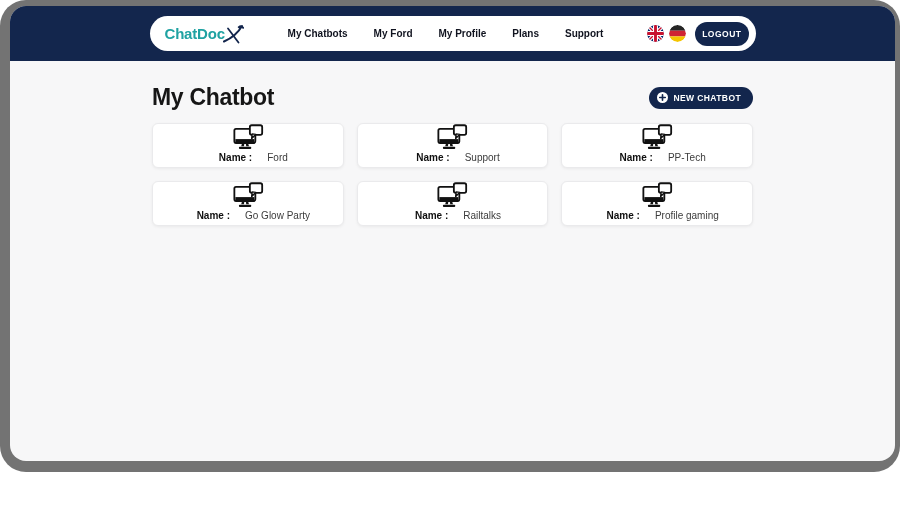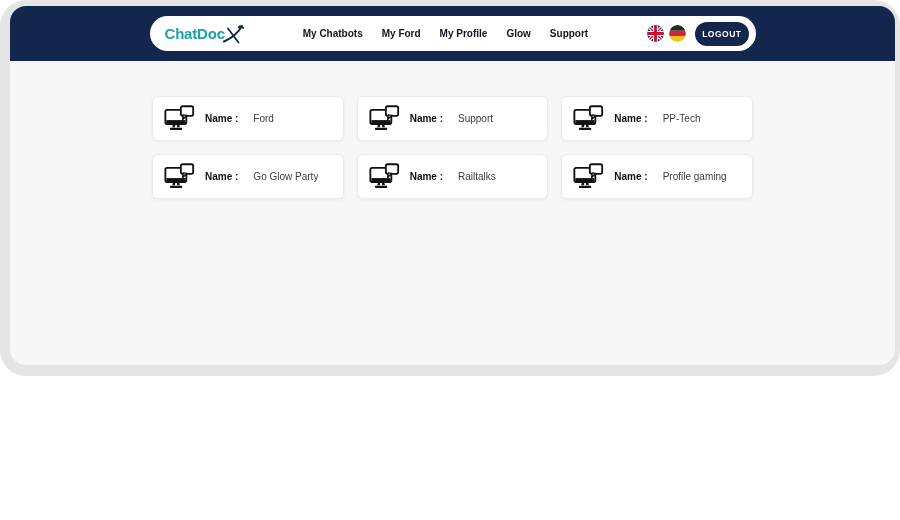--- a/index.html
+++ b/index.html
@@ -9,22 +9,22 @@
     --card_border:#EAEAEC;
     --ink:#161616;
   }
   *{box-sizing:border-box;margin:0;padding:0;}
   body{
     width:900px;height:520px;background:#fff;
     font-family:"Liberation Sans", sans-serif;
     position:relative;overflow:hidden;
   }
   .device{
-    position:absolute;left:0;top:0;width:900px;height:376px;
-    background:#e5e5e5;border-radius:26px;
+    position:absolute;left:0;top:0;width:900px;height:472px;
+    background:#737373;border-radius:26px;
   }
   .screen{
     position:absolute;left:10px;top:6px;right:5px;bottom:11px;
     background:var(--content_bg);border-radius:16px;overflow:hidden;
     display:flex;flex-direction:column;
   }
   
   .topbar{
     height:55px;background:var(--navy);flex:0 0 auto;
     display:flex;align-items:center;justify-content:center;
@@ -34,21 +34,21 @@
     display:flex;align-items:center;padding:0 7px 0 15px;
   }
   .logo{
     display:flex;align-items:center;cursor:pointer;flex:0 0 auto;
   }
   .logo-text{
     font-size:15px;font-weight:700;color:var(--teal);letter-spacing:-0.2px;
   }
   .logo-swoosh{margin-left:-3px;margin-top:2px;}
   .nav-links{
-    flex:1;display:flex;align-items:center;justify-content:center;gap:19px;
+    flex:1;display:flex;align-items:center;justify-content:center;gap:26px;
   }
   .nav-links a{
     font-size:10px;font-weight:700;color:#10131f;text-decoration:none;
     white-space:nowrap;cursor:pointer;
   }
   .pill-right{
     flex:0 0 auto;display:flex;align-items:center;gap:5px;
   }
   .flag-btn{
     width:17px;height:17px;border-radius:50%;overflow:hidden;cursor:pointer;
@@ -74,21 +74,21 @@
     height:22px;padding:0 12px 0 8px;border-radius:999px;
     display:inline-flex;align-items:center;gap:5px;
   }
   .cards{
     margin-top:12px;
     display:grid;grid-template-columns:repeat(3,1fr);gap:13px;
   }
   .card{
     background:#fff;border:1px solid var(--card_border);border-radius:6px;
     height:45px;display:flex;align-items:center;padding:0 10px 0 11px;
-    box-shadow:0 1px 3px rgba(0,0,0,0.06);cursor:pointer;
+    box-shadow:0 1px 3px rgba(0,0,0,0.06);cursor:pointer;flex-direction:column;
   }
   .card-icon{flex:0 0 auto;display:flex;}
   .card-text{margin-left:10px;display:flex;align-items:baseline;white-space:nowrap;overflow:hidden;}
   .name-label{font-size:10px;font-weight:700;color:#101010;}
   .name-value{font-size:10px;font-weight:400;color:#3c3c3c;margin-left:15px;}
 </style>
 </head>
 <body>
 
 <div class="device">
@@ -102,21 +102,21 @@
           <svg class="logo-swoosh" width="22" height="19" viewBox="0 0 22 19" fill="none">
             <path d="M20 1 C16 8, 10 13, 2 16.5 M21.2 2.8 C19.8 1.2, 18 1.2, 16.8 2.2" stroke="#13264D" stroke-width="2" stroke-linecap="round" fill="none"></path>
             <path d="M6 3.5 C9.5 8, 13 13, 16.5 17.5" stroke="#13264D" stroke-width="1.8" stroke-linecap="round" fill="none"></path>
           </svg>
         </div>
 
         <nav class="nav-links">
             <a>My Chatbots</a>
             <a>My Ford</a>
             <a>My Profile</a>
-            <a>Glow</a>
+            <a>Plans</a>
             <a>Support</a>
           </nav>
 
         <div class="pill-right">
           <button class="flag-btn" title="English">
             <svg width="17" height="17" viewBox="0 0 20 20">
               <defs>
                   <clipPath id="ukclip">
                     <circle cx="10" cy="10" r="10"></circle>
                   </clipPath>
@@ -146,20 +146,30 @@
           </button>
           <button class="logout-btn">LOGOUT</button>
         </div>
 
       </div>
     </header>
 
     <main class="content">
       <div class="content-inner">
 
+        <div class="page-head">
+          <h1 class="page-title">My Chatbot</h1>
+          <button class="new-chatbot-btn">
+            <svg width="11" height="11" viewBox="0 0 12 12">
+              <circle cx="6" cy="6" r="6" fill="#fff"></circle>
+              <path d="M6 3 V9 M3 6 H9" stroke="#13264D" stroke-width="1.8" stroke-linecap="round"></path>
+            </svg>
+            <span>NEW CHATBOT</span>
+          </button>
+        </div>
 
         <div class="cards">
             <div class="card">
             <span class="card-icon">
               <svg width="31" height="28" viewBox="0 0 34 30">
                 <rect x="1.5" y="5" width="23" height="15.5" rx="1.8" fill="#fff" stroke="#111" stroke-width="2"></rect>
                 <rect x="2.6" y="16.2" width="20.8" height="3.2" fill="#111"></rect>
                 <path d="M10 20.5 L12.5 20.5 L12 24 L9 24 Z" fill="#111"></path>
                 <path d="M14 20.5 L16.5 20.5 L17.5 24 L14.5 24 Z" fill="#111"></path>
                 <rect x="6.5" y="24.5" width="13.5" height="2.6" rx="1" fill="#111"></rect>

